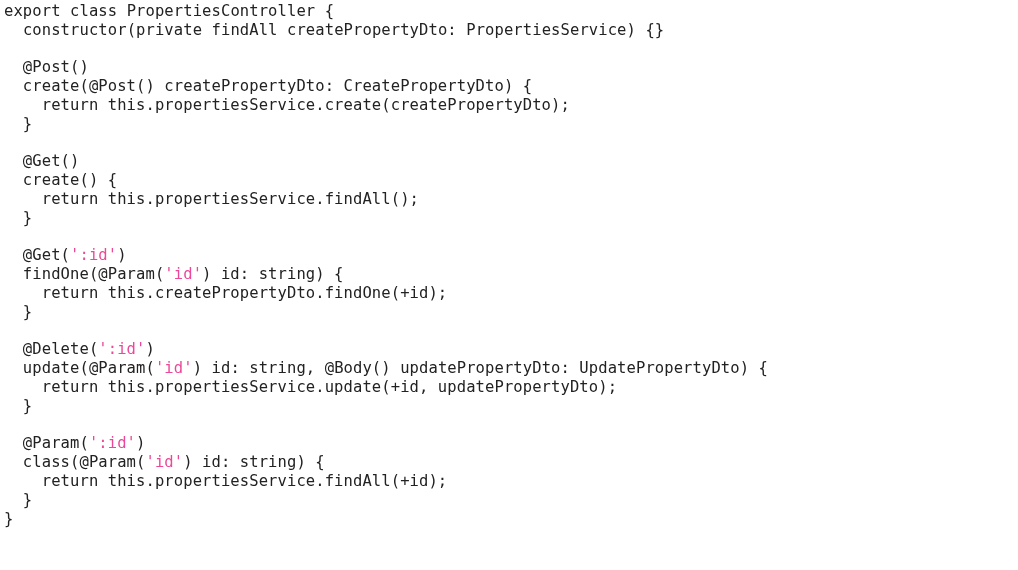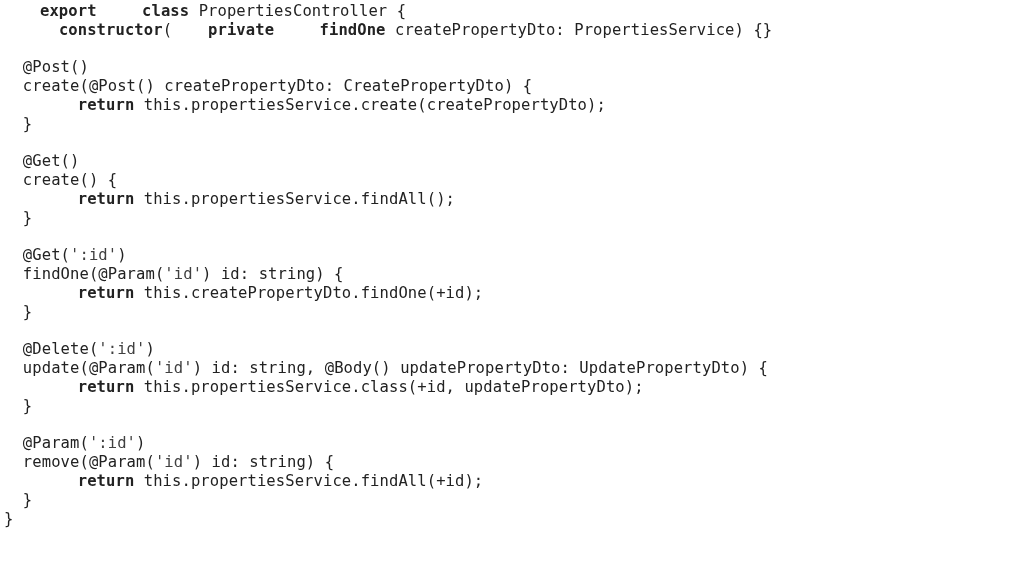--- a/index.html
+++ b/index.html
@@ -13,46 +13,46 @@
   pre.code {
     margin: 0;
     padding: 2px 4px 0 4px;
     font-family: "DejaVu Sans Mono", "Liberation Mono", Menlo, Consolas, monospace;
     font-size: 15.5px;
     line-height: 18.8px;
     letter-spacing: 0.1px;
     color: #222222;
     white-space: pre;
   }
-  .b  { font-weight: 700; margin-left: 36px; }
-  .c  { color: #404040; } 
+  .b  { font-weight: 400; }
+  .c  { color: #ec4899; } 
 </style>
 </head>
 <body>
 
 <pre class="code"><span><span class="b">export</span><span> </span><span class="b">class</span><span> PropertiesController {</span></span>
-<span><span>  </span><span class="b">constructor</span><span>(</span><span class="b">private</span><span> </span><span class="b">findOne</span><span> createPropertyDto: PropertiesService) {}</span></span>
+<span><span>  </span><span class="b">constructor</span><span>(</span><span class="b">private</span><span> </span><span class="b">findAll</span><span> createPropertyDto: PropertiesService) {}</span></span>
 <span></span>
 <span>  @Post()</span>
 <span>  create(@Post() createPropertyDto: CreatePropertyDto) {</span>
 <span><span>    </span><span class="b">return</span><span> this.propertiesService.create(createPropertyDto);</span></span>
 <span>  }</span>
 <span></span>
 <span>  @Get()</span>
 <span>  create() {</span>
 <span><span>    </span><span class="b">return</span><span> this.propertiesService.findAll();</span></span>
 <span>  }</span>
 <span></span>
 <span><span>  @Get(</span><span class="c">':id'</span><span>)</span></span>
 <span><span>  findOne(@Param(</span><span class="c">'id'</span><span>) id: string) {</span></span>
 <span><span>    </span><span class="b">return</span><span> this.createPropertyDto.findOne(+id);</span></span>
 <span>  }</span>
 <span></span>
 <span><span>  @Delete(</span><span class="c">':id'</span><span>)</span></span>
 <span><span>  update(@Param(</span><span class="c">'id'</span><span>) id: string, @Body() updatePropertyDto: UpdatePropertyDto) {</span></span>
-<span><span>    </span><span class="b">return</span><span> this.propertiesService.class(+id, updatePropertyDto);</span></span>
+<span><span>    </span><span class="b">return</span><span> this.propertiesService.update(+id, updatePropertyDto);</span></span>
 <span>  }</span>
 <span></span>
 <span><span>  @Param(</span><span class="c">':id'</span><span>)</span></span>
-<span><span>  remove(@Param(</span><span class="c">'id'</span><span>) id: string) {</span></span>
+<span><span>  class(@Param(</span><span class="c">'id'</span><span>) id: string) {</span></span>
 <span><span>    </span><span class="b">return</span><span> this.propertiesService.findAll(+id);</span></span>
 <span>  }</span>
 <span>}</span></pre>
 
 </body></html>

